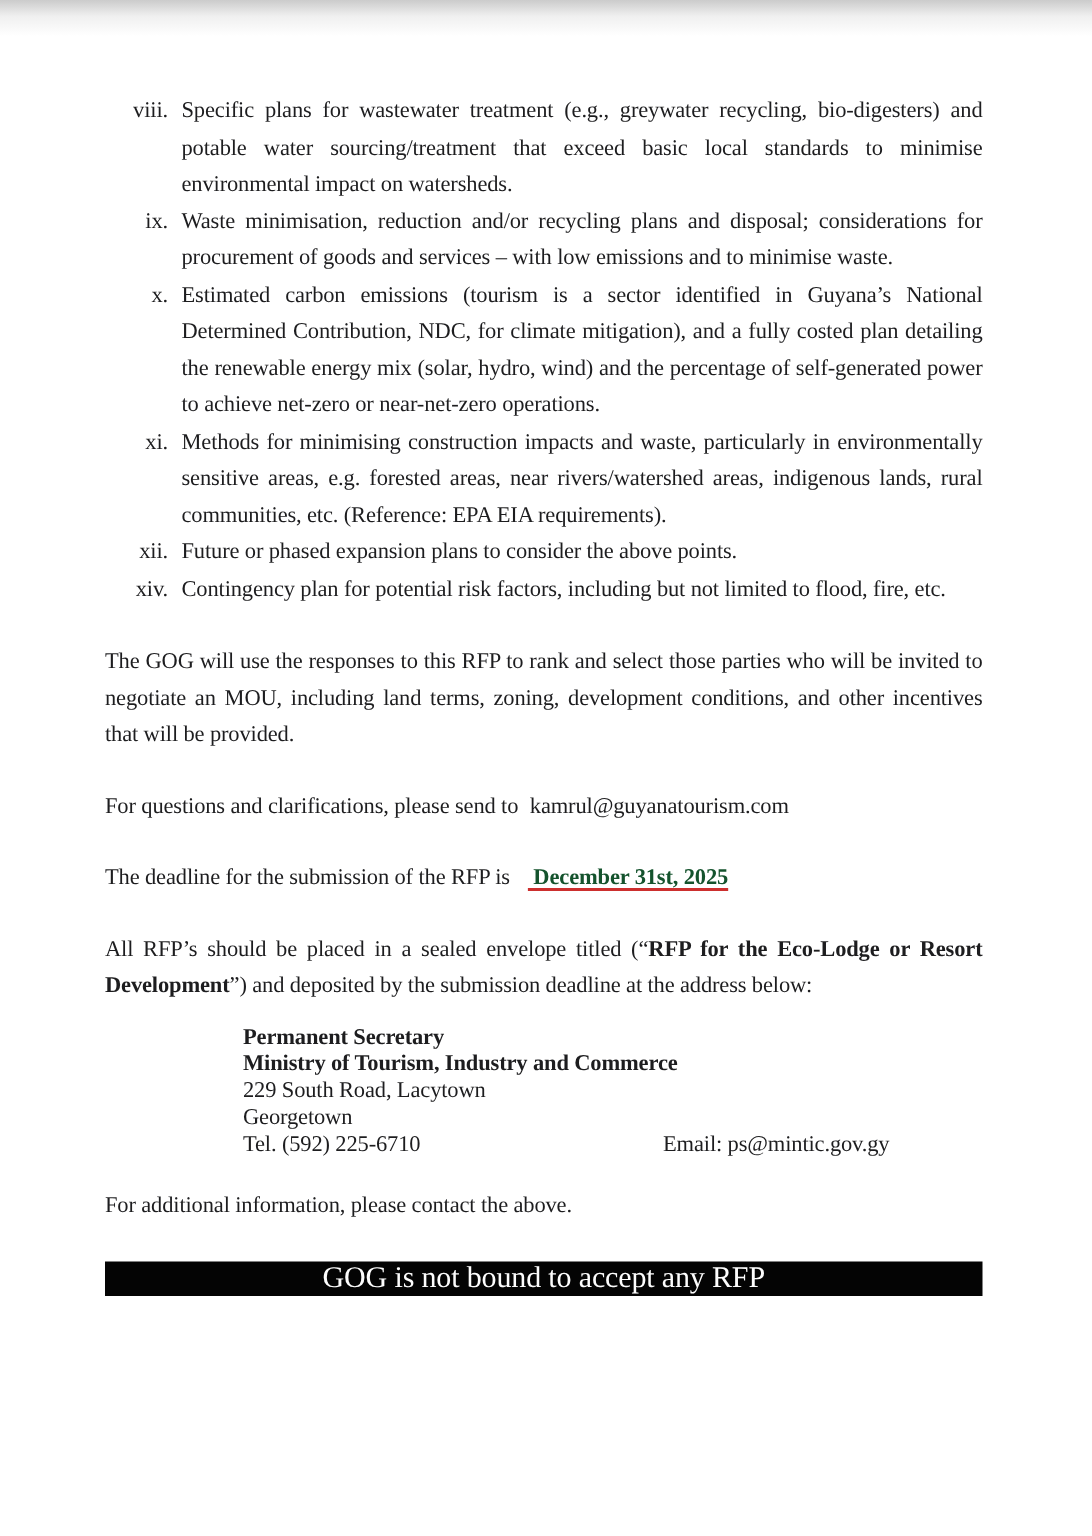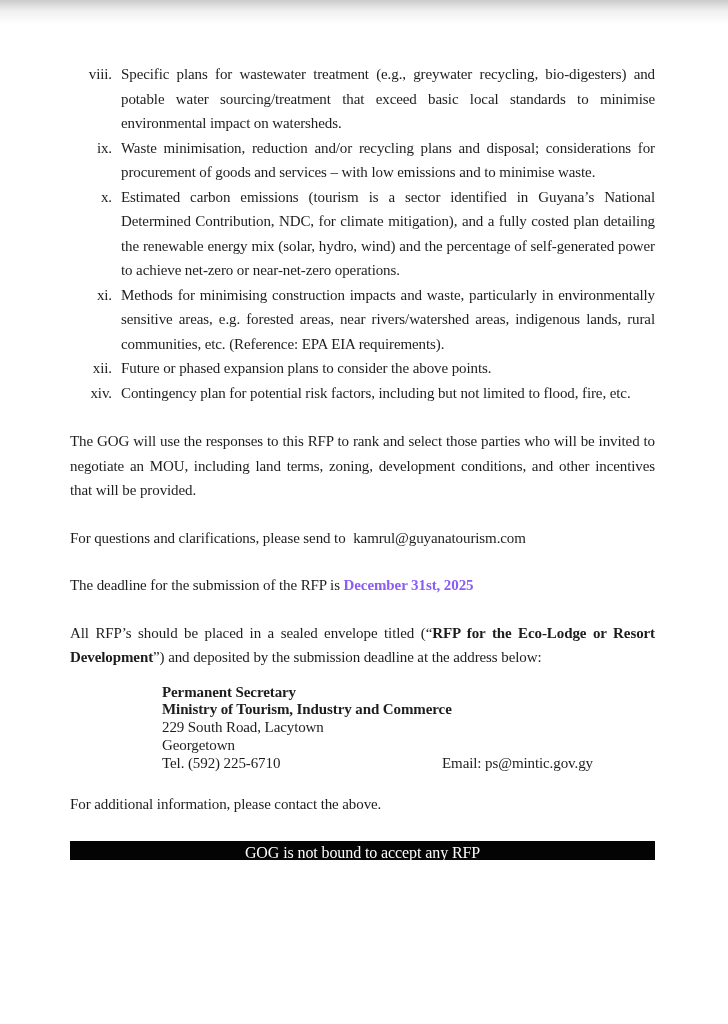--- a/index.html
+++ b/index.html
@@ -1,18 +1,18 @@
 <!DOCTYPE html>
 <html><head>
 <meta charset="utf-8">
 <style>
   html,body { margin:0; padding:0; background:#ffffff; }
   .page {
     position:relative;
-    width:728px; height:860px;
+    width:728px; height:1024px;
     box-sizing:border-box;
     padding:62px 73px 0 70px;
     background:#ffffff;
     font-family:"Liberation Serif","DejaVu Serif",serif;
     font-size:15px;
     color:#1d1d1f;
     letter-spacing:-0.1px;
     overflow:hidden;
   }
   .top-shade {
@@ -25,35 +25,36 @@
   .list-num { flex:0 0 42px; text-align:right; padding-right:0; }
   .list-text { flex:1; margin-left:9px; text-align:justify; }
   .para { line-height:24.5px; text-align:justify; margin:24px 0 0 0; }
   .para.tight { margin-top:23px; }
   b, .bold { font-weight:bold; }
   .email-link {
     color:inherit; 
     text-underline-offset:2px; margin-left:4px; cursor:pointer;
   }
   .deadline-value {
-    color:#8b5cf6; font-weight:bold;
-    text-decoration-color:#cc2f2e;
+    color:#14532d; font-weight:bold;
+    text-decoration:underline; text-decoration-color:#cc2f2e;
     text-decoration-thickness:1.5px; text-underline-offset:3px;
     white-space:pre-wrap;
+    margin-left:12px;
   }
   .address-block { margin:14px 0 0 92px; line-height:17.8px; }
   .addr-line { }
   .tel-row { display:flex;align-items:center; }
   .tel-cell { width:280px; }
   .info-para { margin-top:20px; line-height:24.5px; }
   .banner {
     margin-top:24px;
     background:#040404; color:#fdfdfd;
     height:23px; line-height:23px;
-    text-align:center; font-size:16px;
+    text-align:center; font-size:20px;
   }
 </style>
 </head>
 <body>
 
 <div class="page">
   <div class="top-shade"></div>
 
   <div class="rfp-list">
     <div class="list-row">

